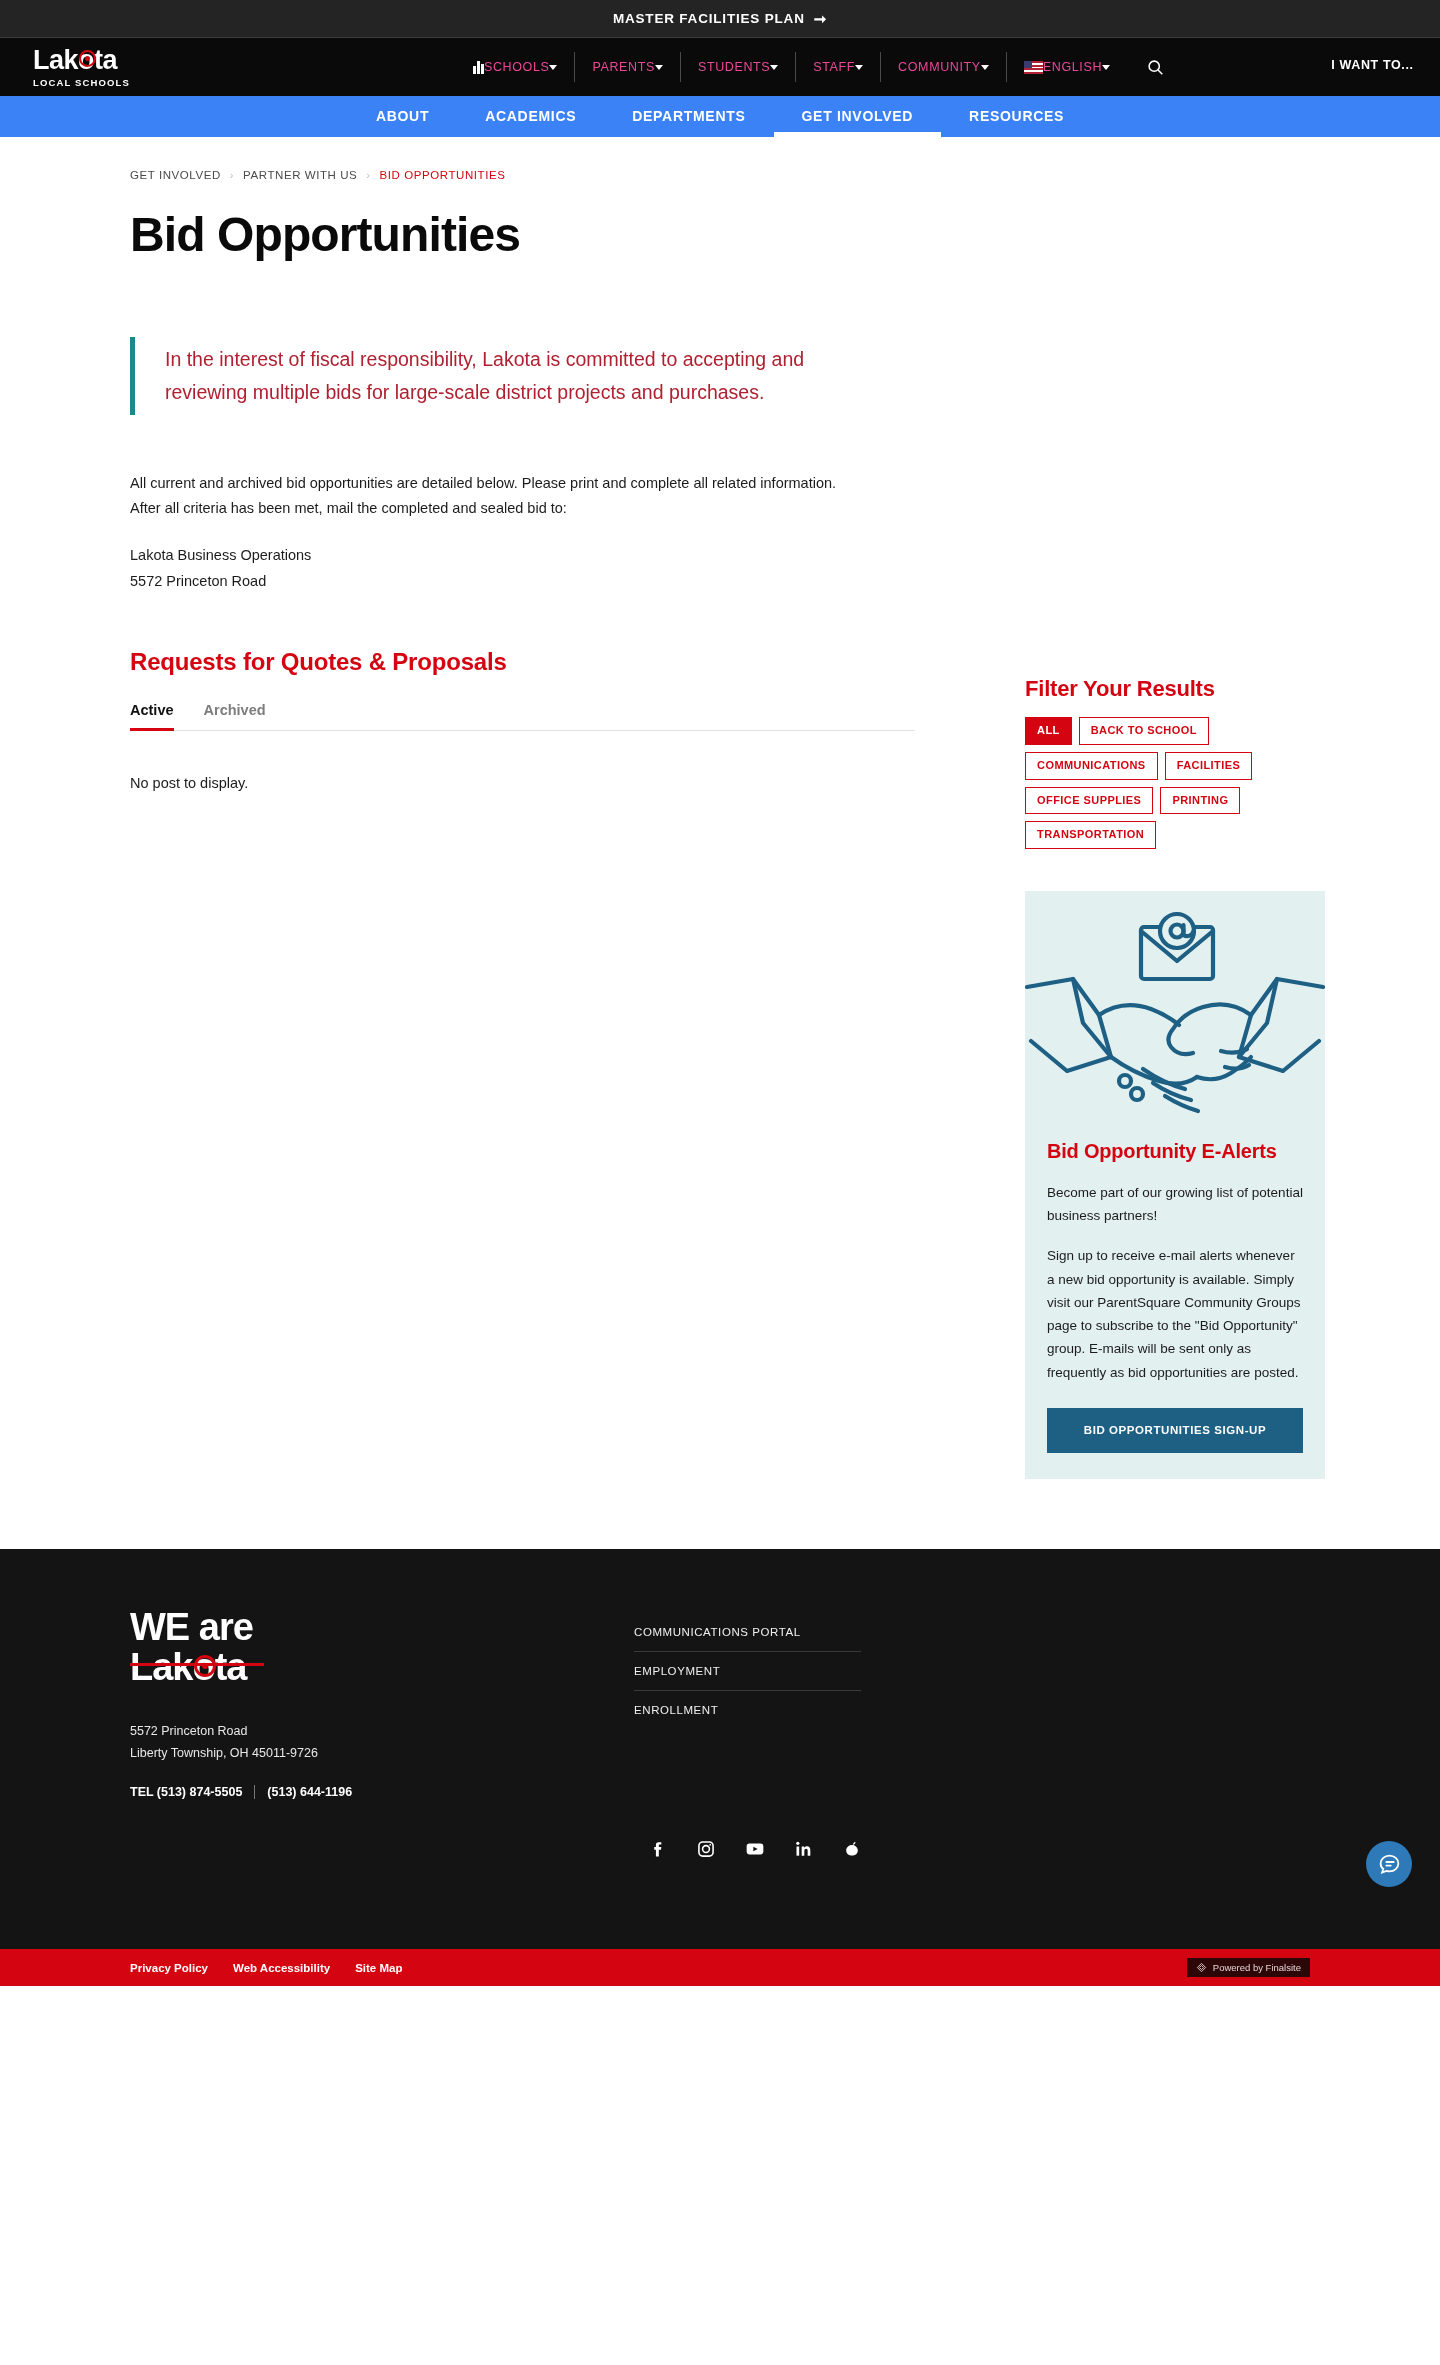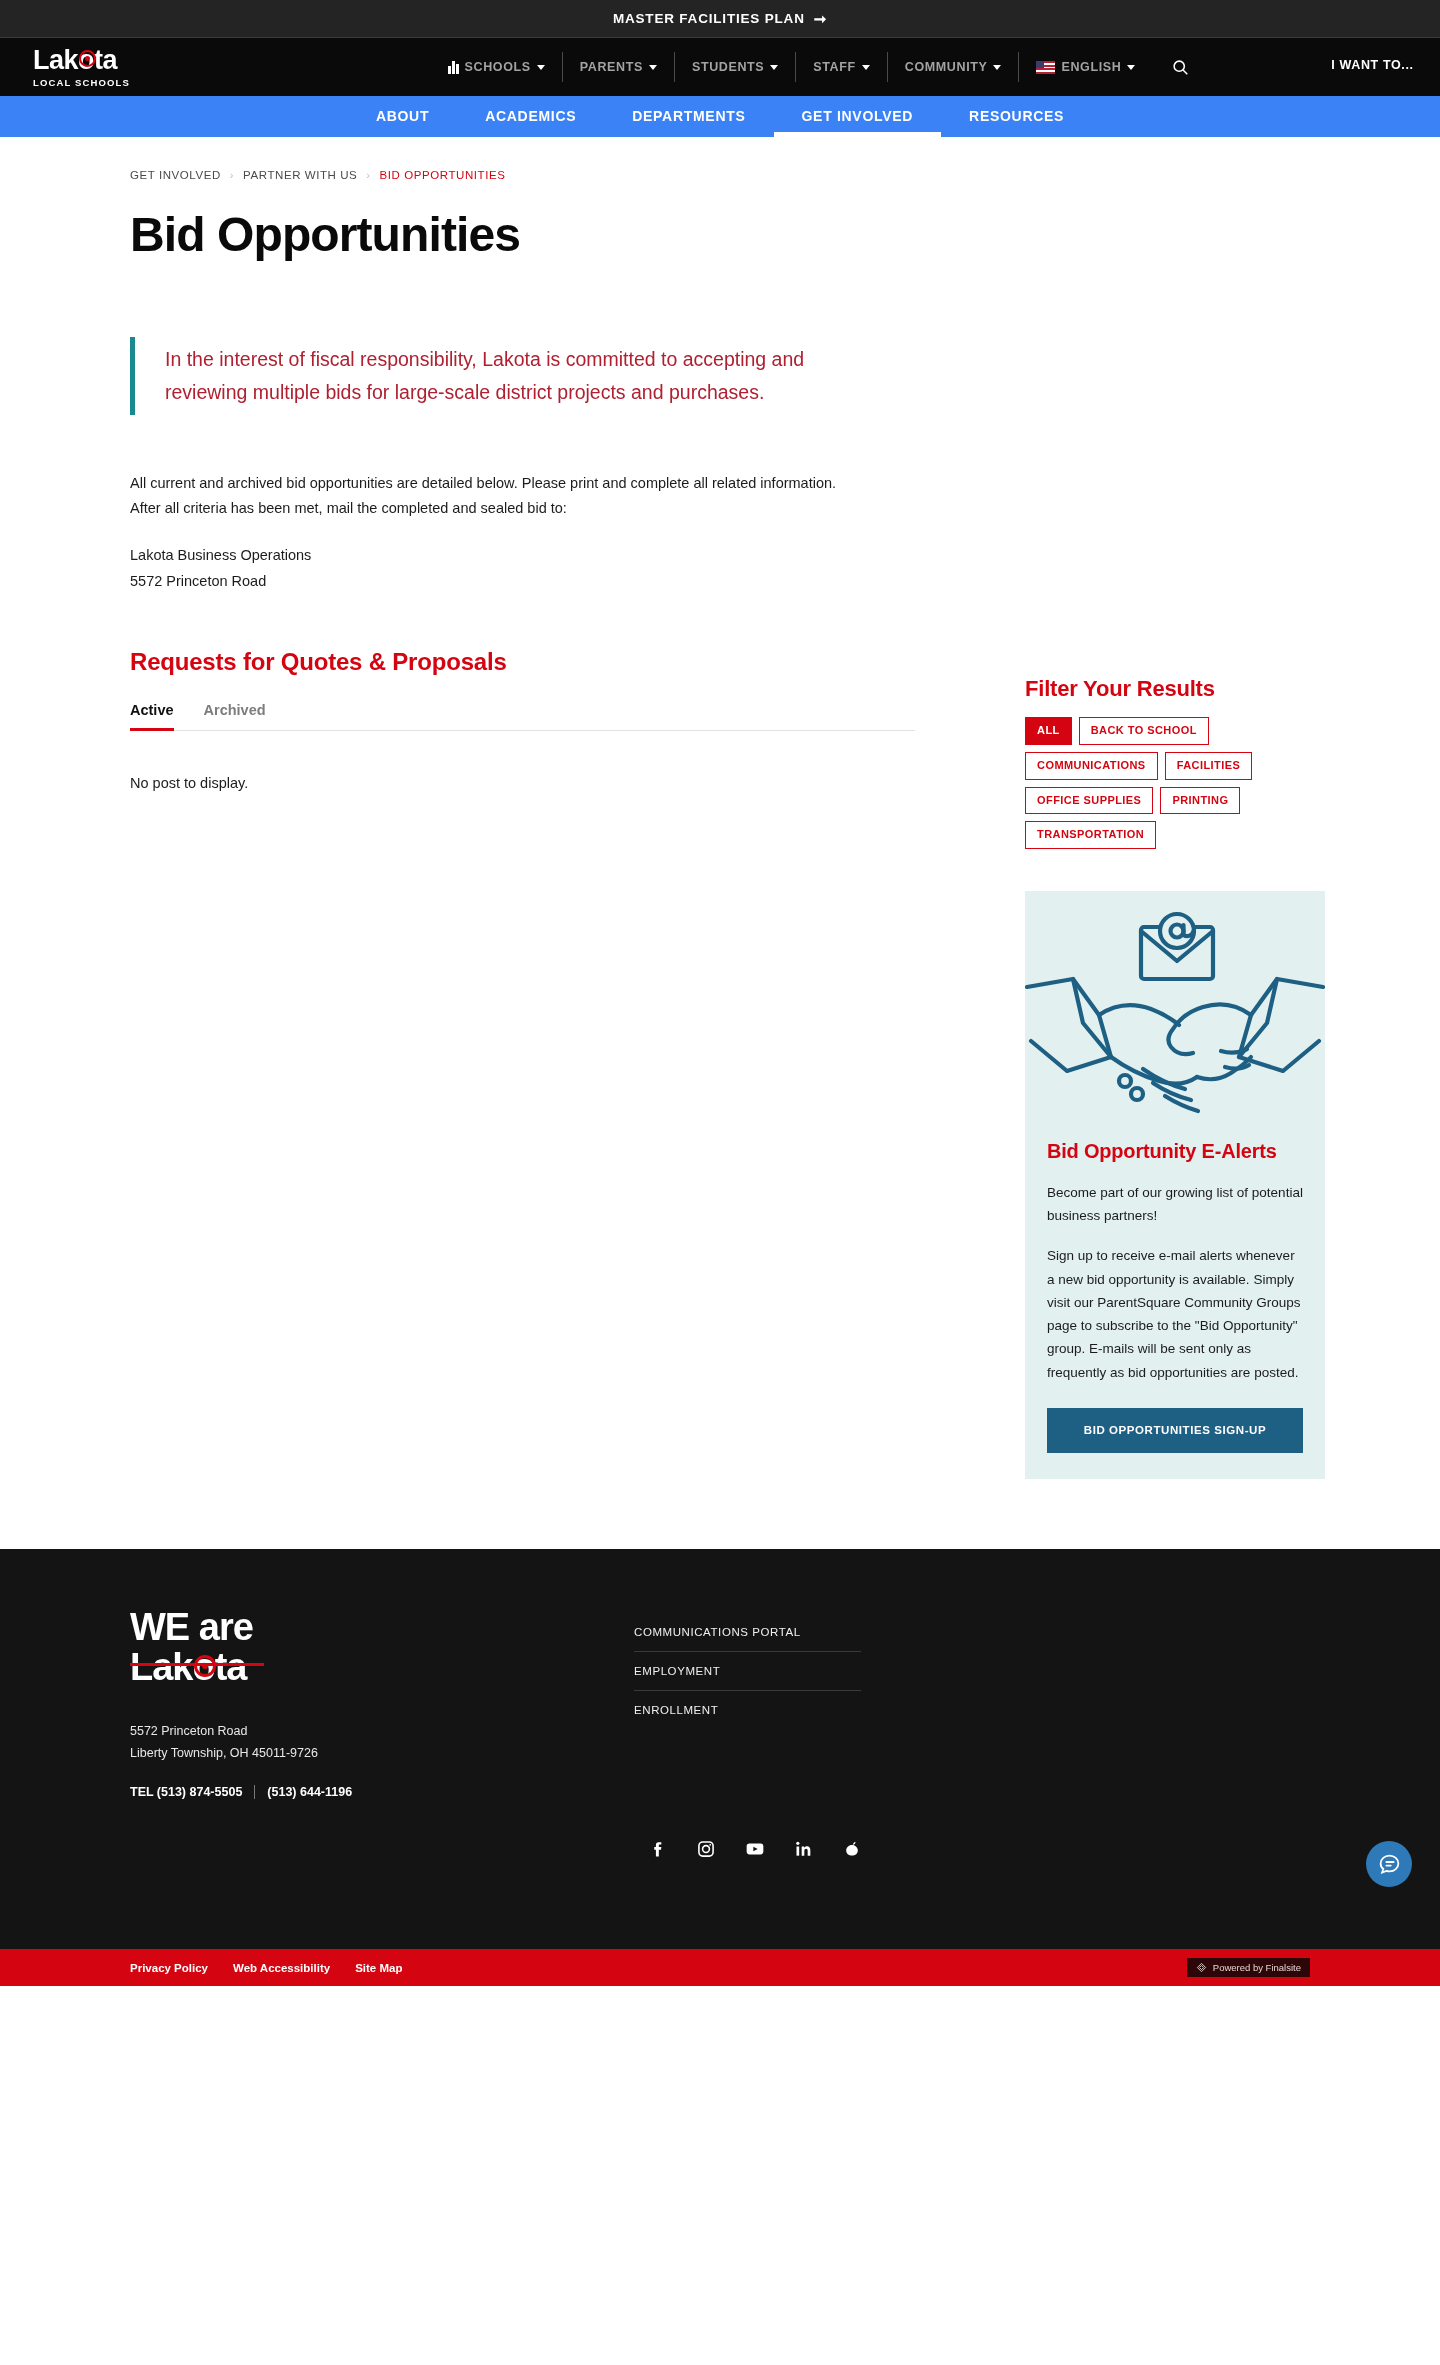--- a/index.html
+++ b/index.html
@@ -85,24 +85,23 @@
   .nav-primary {
     flex: 1;
     display: flex;
     align-items: center;
     justify-content: center;
     height: 100%;
   }
   .nav-item {
     display: flex;
     align-items: center;
-    gap: 6px;
-    color: #a3a3a3;
+    color: #ec4899;
     font-size: 12.5px;
-    font-weight: 700;
+    font-weight: 400;
     letter-spacing: .05em;
     padding: 0 17px;
     height: 30px;
     border-right: 1px solid #4a4a4a;
     cursor: pointer;
     white-space: nowrap;
     font-stretch: condensed;
   }
   .nav-item:first-child { border-left: none; }
   .nav-item.no-border { border-right: none; }

